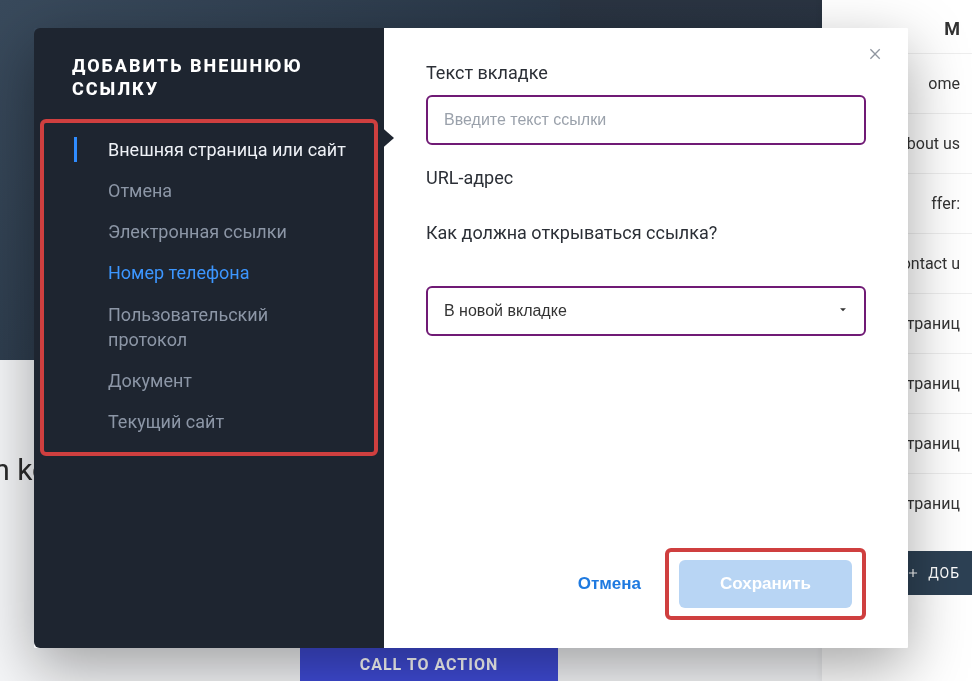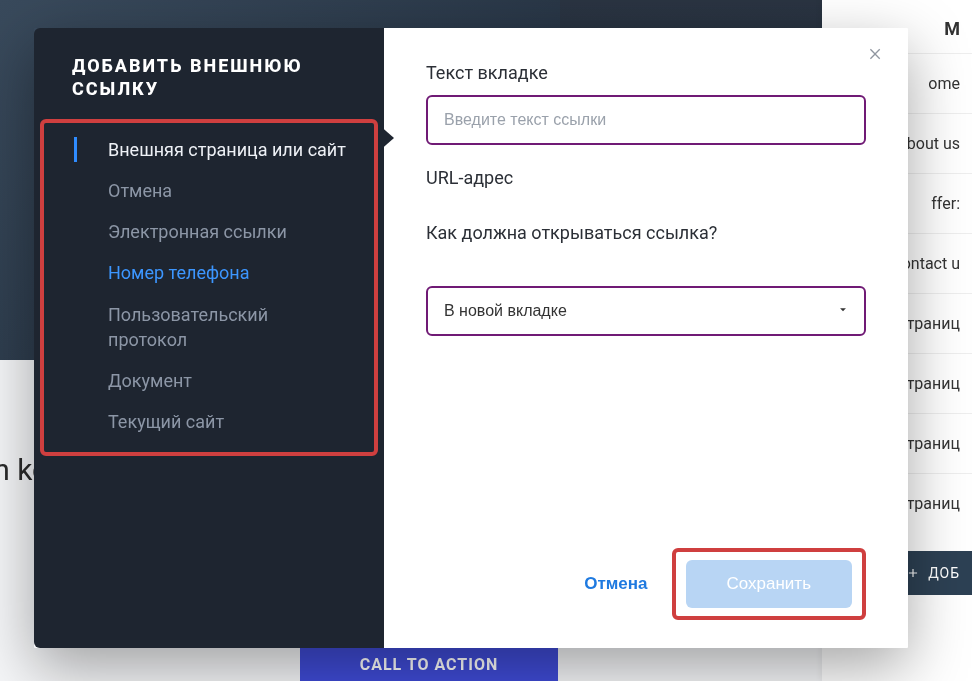--- a/index.html
+++ b/index.html
@@ -35,21 +35,21 @@
   .form-label { font-size:18px; color:#2b2f36; margin-bottom:12px; }
   .text-input { width:100%; height:50px; border:2px solid #701a75; border-radius:6px; padding:0 16px; font-size:16px; color:#333; background:#fff;}
   .text-input::placeholder { color:#9aa1ab; }
   .select-wrap { position:relative;margin-top:43px; }
   .select-wrap .chev { position:absolute; right:16px; top:50%; transform:translateY(-50%); color:#333; pointer-events:none;}
   .select-wrap .chev svg{width:14px;height:14px;}
 
   .footer { margin-top:auto; display:flex; justify-content:flex-end; align-items:center; gap:20px; padding-top:20px;}
   .cancel-btn { background:none; border:none; color:#1f7ae0; font-size:17px; font-weight:600; cursor:pointer; padding:10px 4px;}
   .save-wrap { border:4px solid #cf3f3f; border-radius:6px; padding:8px 10px; }
-  .save-btn { background:#b8d5f4; color:#fff; border:none; border-radius:6px; padding:14px 41px; font-size:17px; font-weight:400; cursor:pointer; min-width:150px;}
+  .save-btn { background:#b8d5f4; color:#fff; border:none; border-radius:6px; padding:14px 41px; font-size:17px; font-weight:700; cursor:pointer; min-width:150px;}
 </style>
 </head>
 <body>
 
 <div class="bg-page">
   <div class="bg-hero"></div>
   <div class="bg-text">e th
 kes
 y ex
 go</div>

